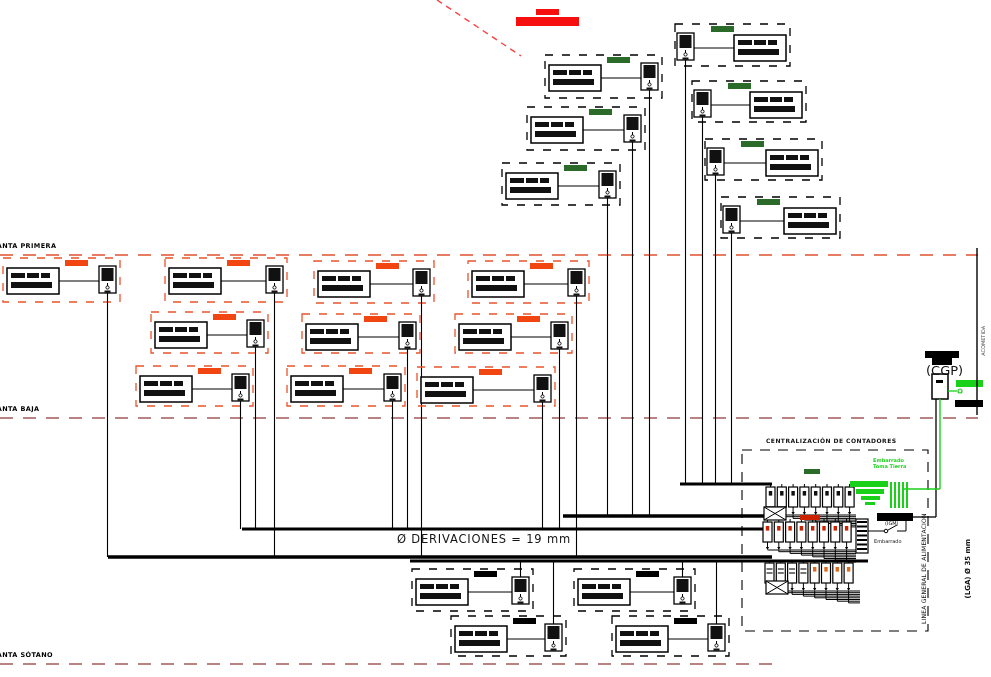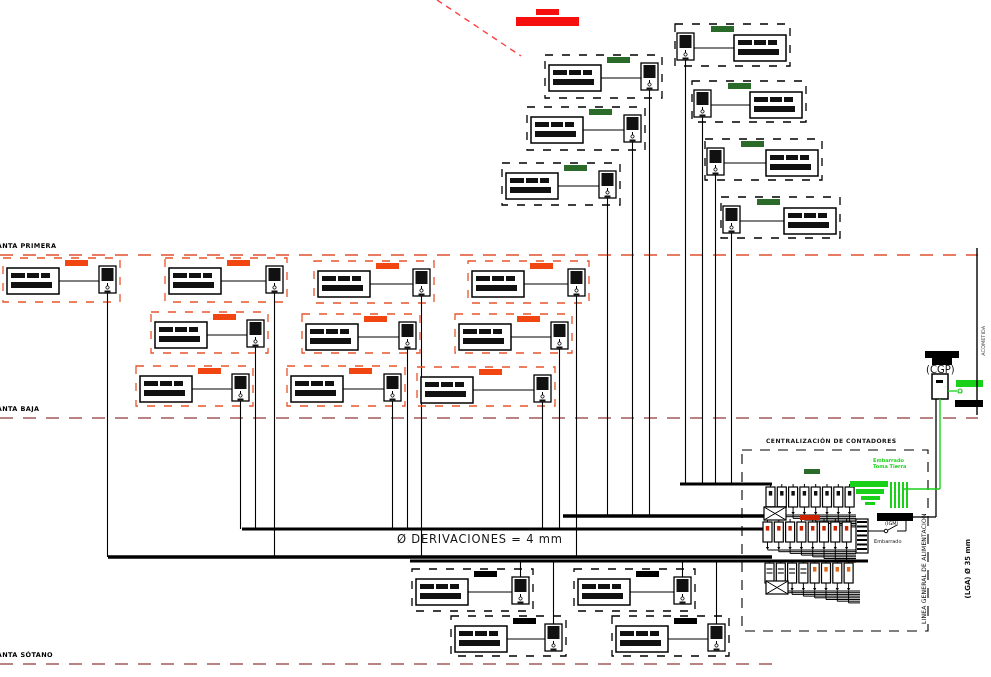--- a/index.html
+++ b/index.html
@@ -3,21 +3,21 @@
 <meta charset="utf-8">
 <style>
   html,body{margin:0;padding:0;background:#fff;font-family:"DejaVu Sans",sans-serif;}
   #canvas{position:relative;width:991px;height:677px;background:#ffffff;overflow:hidden;}
   #diagram-svg{position:absolute;left:0;top:0;}
   .lbl{position:absolute;white-space:pre;line-height:1.15;}
   .floor-lbl{font-size:6.5px;letter-spacing:.4px;font-weight:bold;}
   .deriv{font-size:11.5px;color:#151515;letter-spacing:.8px;font-weight:500;}
   .cent{font-size:6px;color:#111;letter-spacing:.45px;font-weight:bold;}
   .tiny{font-size:5.5px;color:#111;}
-  .cgp{font-size:10px;color:#111;}
+  .cgp{font-size:13px;color:#111;}
   .rot{transform:rotate(-90deg);transform-origin:center center;text-align:center;}
   .green-t{color:#1ad11a;font-weight:bold;}
 </style>
 </head>
 <body>
 
 <div id="canvas">
   <svg id="diagram-svg" width="991" height="677">
       <g>
         <line x1="0" y1="255" x2="978" y2="255" stroke="#e0512f" stroke-width="1.6" stroke-dasharray="13 10"></line>
@@ -638,21 +638,21 @@
       </g>
       <g>
         <line x1="977" y1="248" x2="977" y2="415" stroke="#000" stroke-width="1.4"></line>
       </g>
     </svg>
 
   <div class="lbl floor-lbl" style="left:-13px;top:243px;">PLANTA PRIMERA</div>
   <div class="lbl floor-lbl" style="left:-13px;top:406px;">PLANTA BAJA</div>
   <div class="lbl floor-lbl" style="left:-13px;top:652px;">PLANTA SÓTANO</div>
 
-  <div class="lbl deriv" style="left:397px;top:533px;">Ø DERIVACIONES = 4 mm</div>
+  <div class="lbl deriv" style="left:397px;top:533px;">Ø DERIVACIONES = 19 mm</div>
   <div class="lbl cent" style="left:766px;top:438px;">CENTRALIZACIÓN DE CONTADORES</div>
   <div class="lbl cgp" style="left:926px;top:364px;">(CGP)</div>
   <div class="lbl tiny" style="left:885px;top:521px;font-size:5px;">(IGM)</div>
   <div class="lbl tiny green-t" style="left:873px;top:458px;font-size:5px;"><span>Embarrado</span><br><span>Toma Tierra</span></div>
   <div class="lbl tiny" style="left:874px;top:539px;font-size:5px;">Embarrado</div>
 
   <div class="lbl rot" style="left:877px;top:506px;width:140px;">
     <div style="font-size:6px;color:#111;letter-spacing:.2px;">LINEA GENERAL DE ALIMENTACION</div>
     <div style="font-size:7px;color:#111;font-weight:bold;">(LGA) Ø 35 mm</div>
   </div>

